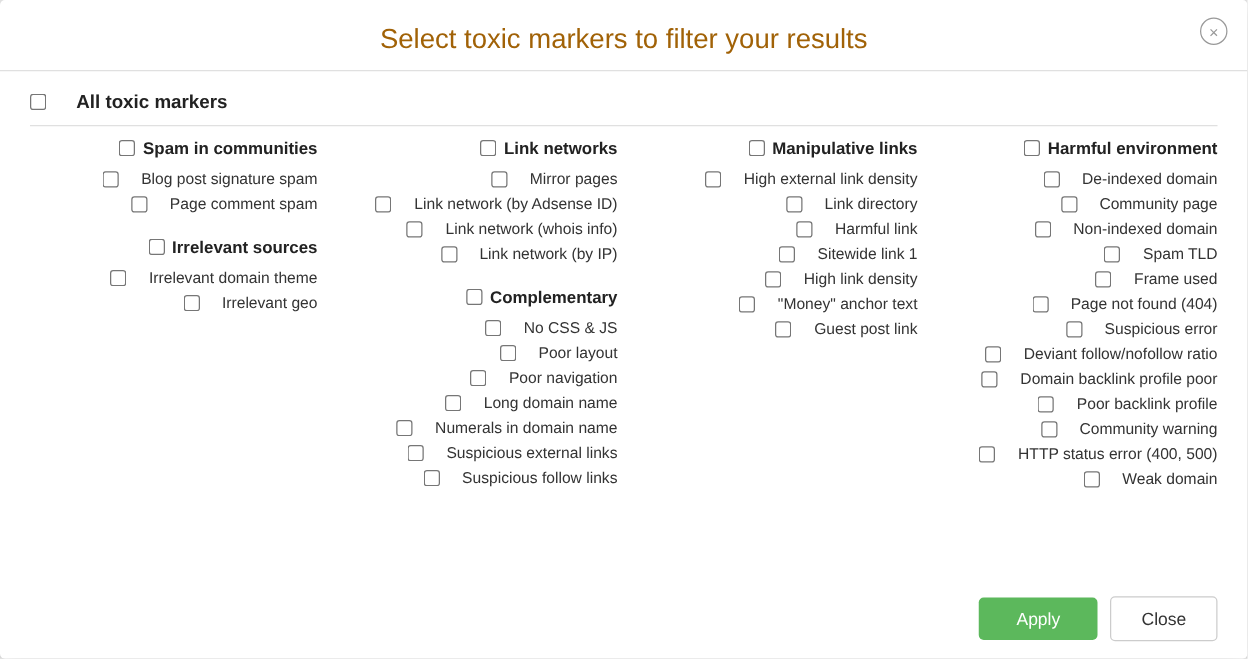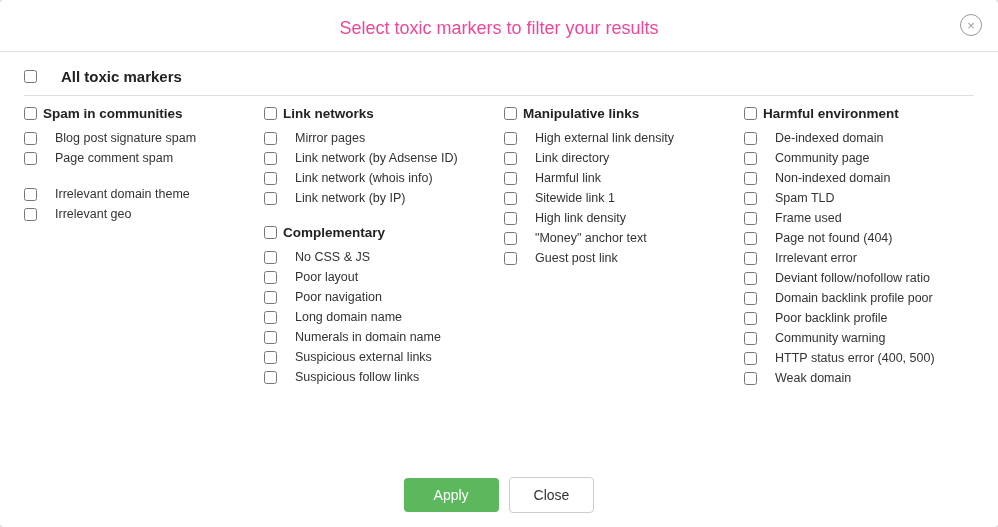--- a/index.html
+++ b/index.html
@@ -22,23 +22,23 @@
       position: relative;
       overflow: hidden;
     }
     .modal-header {
       padding: 18px 20px 12px;
       text-align: center;
       border-bottom: 1px solid #e0e0e0;
       position: relative;
     }
     .modal-title {
-      font-size: 18px;
+      font-size: 22px;
       font-weight: 500;
-      color: #ec4899;
+      color: #a16207;
     }
     .close-btn {
       position: absolute;
       top: 14px;
       right: 16px;
       width: 22px;
       height: 22px;
       border: 1.5px solid #999;
       border-radius: 50%;
       background: transparent;
@@ -56,20 +56,21 @@
       overflow-y: auto;
       display: grid;
       grid-template-columns: 1fr 1fr 1fr 1fr;
       gap: 0 10px;
       align-content: start;
     }
     .category {
       display: flex;
       flex-direction: column;
       gap: 2px;
+      align-items: flex-end;
     }
     .category-header {
       display: flex;
       align-items: center;
       gap: 6px;
       margin-bottom: 6px;
     }
     .category-title {
       font-size: 13.5px;
       font-weight: 700;
@@ -107,21 +108,21 @@
     }
     .all-markers-label {
       font-size: 15px;
       font-weight: 700;
       color: #222;
     }
     .modal-footer {
       padding: 10px 24px 14px;
       display: flex;
       align-items: center;
-      justify-content: center;
+      justify-content: flex-end;
       gap: 10px;
     }
     .btn-apply {
       background: #5cb85c;
       color: white;
       border: none;
       padding: 9px 30px;
       font-size: 14px;
       border-radius: 4px;
       cursor: pointer;
@@ -165,20 +166,24 @@
           <input type="checkbox" style="">
           <span>Blog post signature spam</span>
         </div>
         <div class="checkbox-item">
           <input type="checkbox" style="">
           <span>Page comment spam</span>
         </div>
       </div>
 
       <div class="category category-spacer">
+        <div class="category-header">
+          <input type="checkbox" class="category-checkbox" style="">
+          <span class="category-title">Irrelevant sources</span>
+        </div>
         <div class="checkbox-item">
           <input type="checkbox" style="">
           <span>Irrelevant domain theme</span>
         </div>
         <div class="checkbox-item">
           <input type="checkbox" style="">
           <span>Irrelevant geo</span>
         </div>
       </div>
     </div>
@@ -305,21 +310,21 @@
         <div class="checkbox-item">
           <input type="checkbox" style="">
           <span>Frame used</span>
         </div>
         <div class="checkbox-item">
           <input type="checkbox" style="">
           <span>Page not found (404)</span>
         </div>
         <div class="checkbox-item">
           <input type="checkbox" style="">
-          <span>Irrelevant error</span>
+          <span>Suspicious error</span>
         </div>
         <div class="checkbox-item">
           <input type="checkbox" style="">
           <span>Deviant follow/nofollow ratio</span>
         </div>
         <div class="checkbox-item">
           <input type="checkbox" style="">
           <span>Domain backlink profile poor</span>
         </div>
         <div class="checkbox-item">

